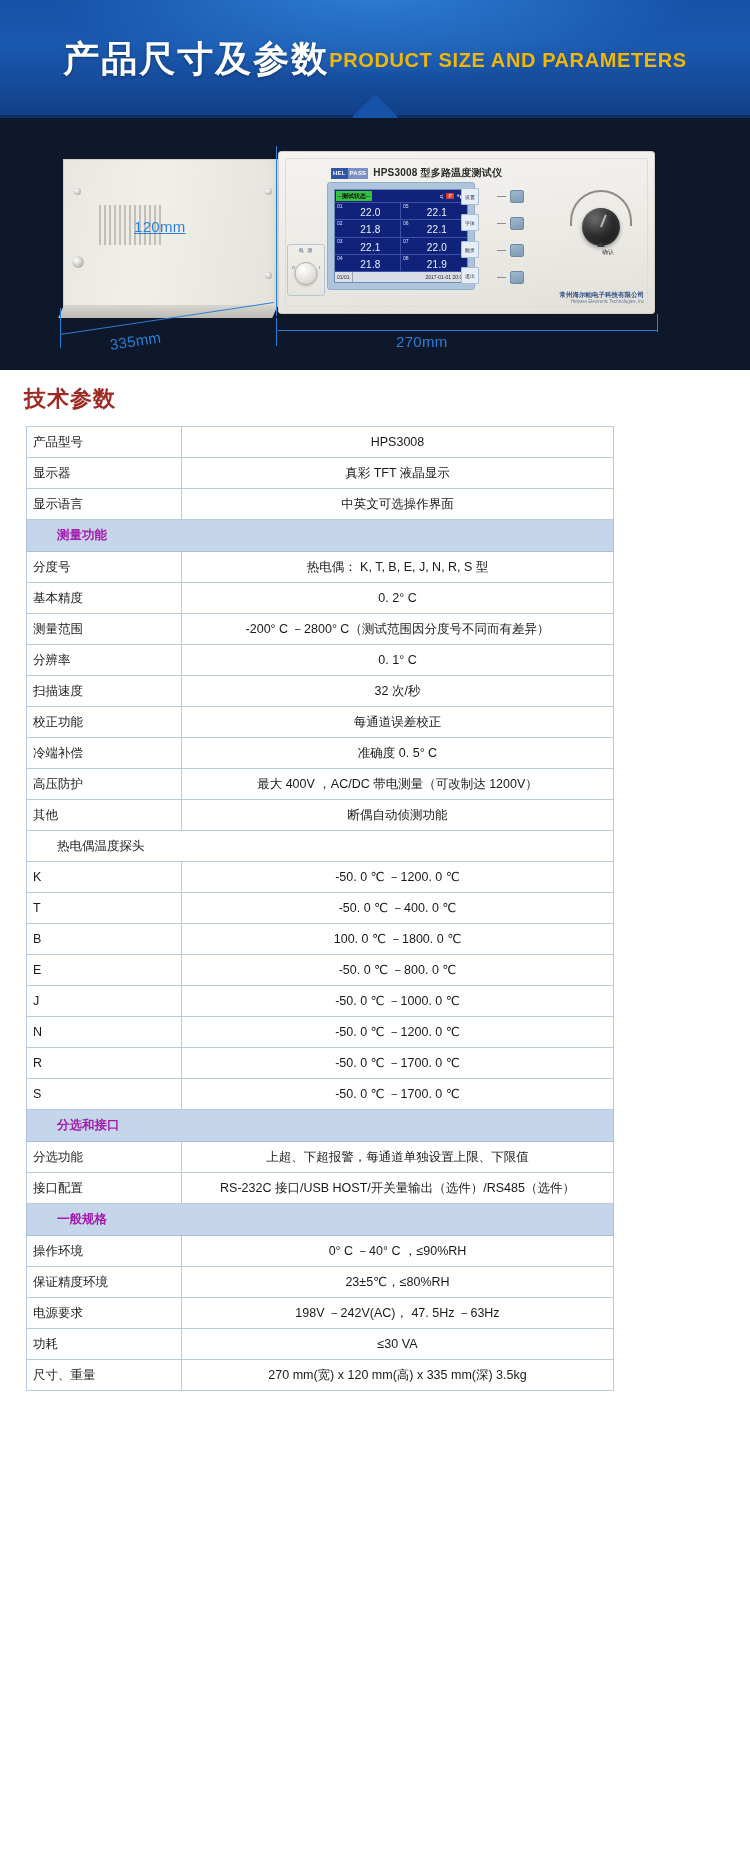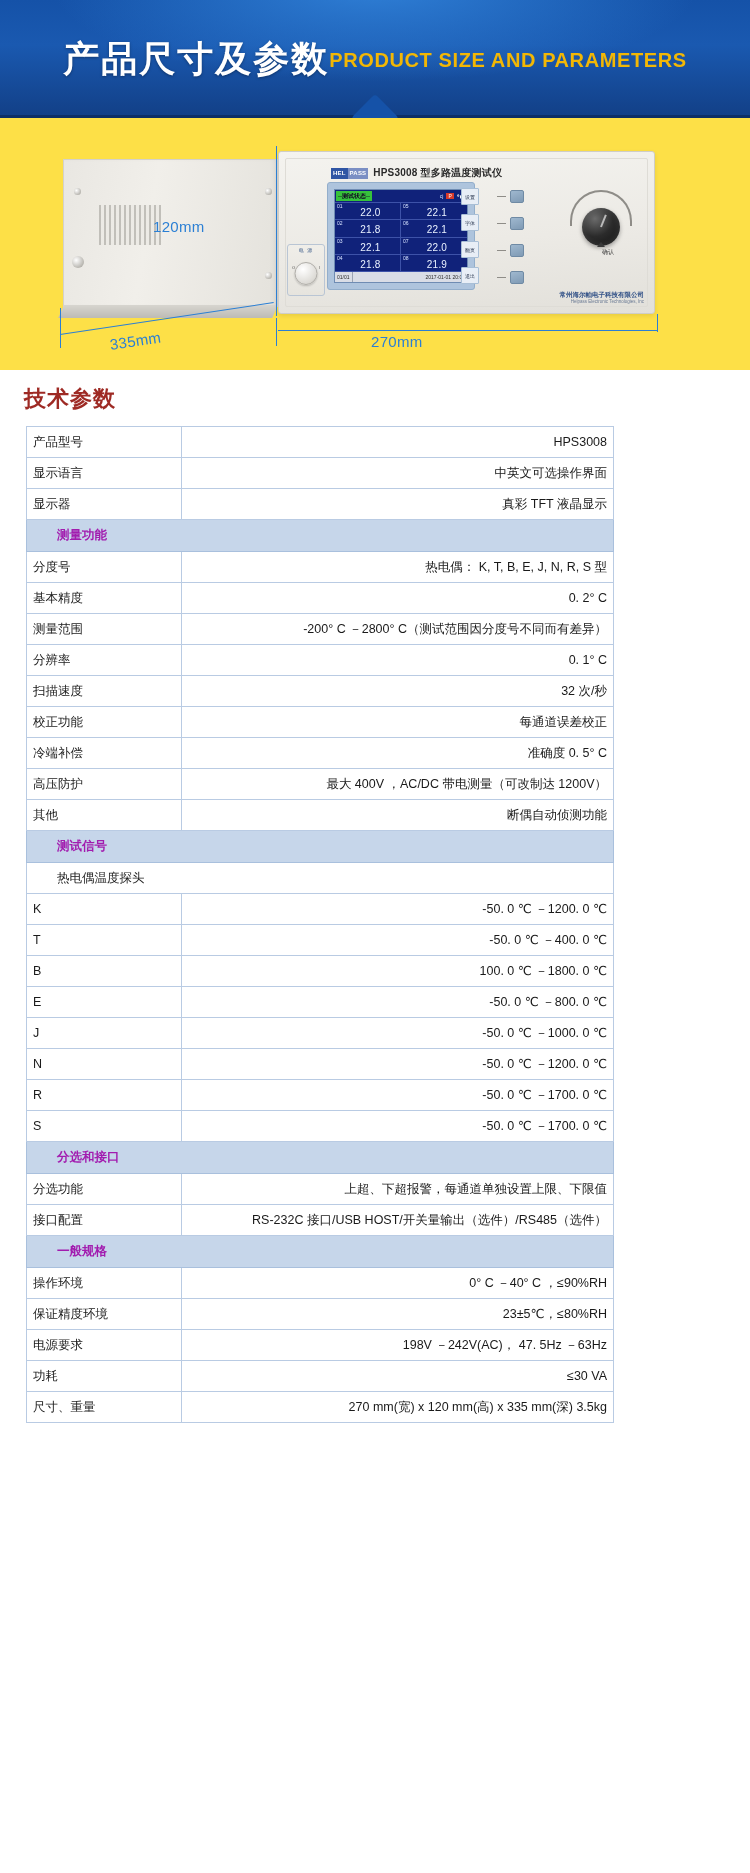--- a/index.html
+++ b/index.html
@@ -34,21 +34,21 @@
     margin-top:2px; font-size:20px; font-weight:bold; color:#f2b705;
     letter-spacing:.6px; line-height:1.1;
   }
   .banner-notch{
     position:absolute; left:50%; bottom:-17px; transform:translateX(-50%) rotate(45deg);
     width:34px; height:34px; background:#1552a8; border-radius:4px;
   }
 
   
   .photo {
-    position:relative; width:750px; height:252px; background:#fde047;
+    position:relative; width:750px; height:252px; background:#0f172a;
     overflow:hidden;
   }
 
   
   .chassis-side{
     position:absolute; left:63px; top:41px; width:215px; height:148px;
     background:linear-gradient(100deg,#e9e7e2 0%,#f1efea 40%,#e4e2dc 100%);
     border:1px solid #d3d1cb; border-right:none;
     box-shadow:inset -6px 0 10px -7px rgba(0,0,0,.18);
   }
@@ -231,21 +231,21 @@
   table.spec{
     width:588px; margin-left:6px; border-collapse:collapse;
     table-layout:fixed;
   }
   table.spec td{
     border:1px solid #b9cbe3;
     font-size:12.5px; color:#1a1a1a; line-height:1.5;
     height:31px; padding:4px 6px; vertical-align:middle;
   }
   td.k{ width:155px; padding-left:30px; text-align:left; }
-  td.v{ text-align:right; }
+  td.v{ text-align:center; }
   tr.sec td{
     font-weight:bold; text-align:left; padding-left:30px;
     height:32px;
   }
   tr.sec.dark td{ background:#7b8cc4; color:#ffffff; border-color:#7b8cc4;}
   tr.sec.light td{ background:#c6d6ea; color:#a21caf; border-color:#a9c0dd;}
   tr.sub td{ text-align:left; padding-left:30px; }
 </style>
 </head>
 <body>
@@ -374,41 +374,41 @@
     </div>
   </div>
 
   <div class="dim-line dim-v" style="left:276px; top:28px; height:170px;"></div>
   <div class="dim-line dim-v" style="left:276px; top:200px; height:28px;"></div>
   <div class="dim-line dim-v" style="left:60px; top:190px; height:40px;"></div>
   <div class="dim-line dim-h" style="left:60px; top:216px; width:216px; transform:rotate(-8.5deg); transform-origin:left center;"></div>
   <div class="dim-line dim-h" style="left:278px; top:212px; width:380px;"></div>
   <div class="dim-line dim-v" style="left:657px; top:196px; height:18px;"></div>
 
-  <div class="dim-text" style="left:153px; top:100px;">120mm</div>
+  <div class="dim-text" style="left:134px; top:100px;text-decoration:underline;">120mm</div>
   <div class="dim-text d335" style="left:110px; top:218px;">335mm</div>
-  <div class="dim-text" style="left:371px; top:215px;">270mm</div>
+  <div class="dim-text" style="left:396px; top:215px;">270mm</div>
 </div>
 
 <div class="spec-wrap">
   <div class="spec-title">技术参数</div>
   <table class="spec">
     <tbody id="spec-body">
         <tr>
           <td class="k">产品型号</td>
           <td class="v">HPS3008</td>
         </tr>
         <tr>
+          <td class="k">显示器</td>
+          <td class="v">真彩 TFT 液晶显示</td>
+        </tr>
+        <tr>
           <td class="k">显示语言</td>
           <td class="v">中英文可选操作界面</td>
         </tr>
-        <tr>
-          <td class="k">显示器</td>
-          <td class="v">真彩 TFT 液晶显示</td>
-        </tr>
         <tr class="sec light">
           <td colspan="2">测量功能</td>
         </tr>
         <tr>
           <td class="k">分度号</td>
           <td class="v">热电偶： K, T, B, E, J, N, R, S 型</td>
         </tr>
         <tr>
           <td class="k">基本精度</td>
           <td class="v">0. 2° C</td>
@@ -433,23 +433,20 @@
           <td class="k">冷端补偿</td>
           <td class="v">准确度 0. 5° C</td>
         </tr>
         <tr>
           <td class="k">高压防护</td>
           <td class="v">最大 400V ，AC/DC 带电测量（可改制达 1200V）</td>
         </tr>
         <tr>
           <td class="k">其他</td>
           <td class="v">断偶自动侦测功能</td>
-        </tr>
-        <tr class="sec light">
-          <td colspan="2">测试信号</td>
         </tr>
         <tr class="sub">
           <td colspan="2">热电偶温度探头</td>
         </tr>
         <tr>
           <td class="k">K</td>
           <td class="v">-50. 0 ℃ －1200. 0 ℃</td>
         </tr>
         <tr>
           <td class="k">T</td>

